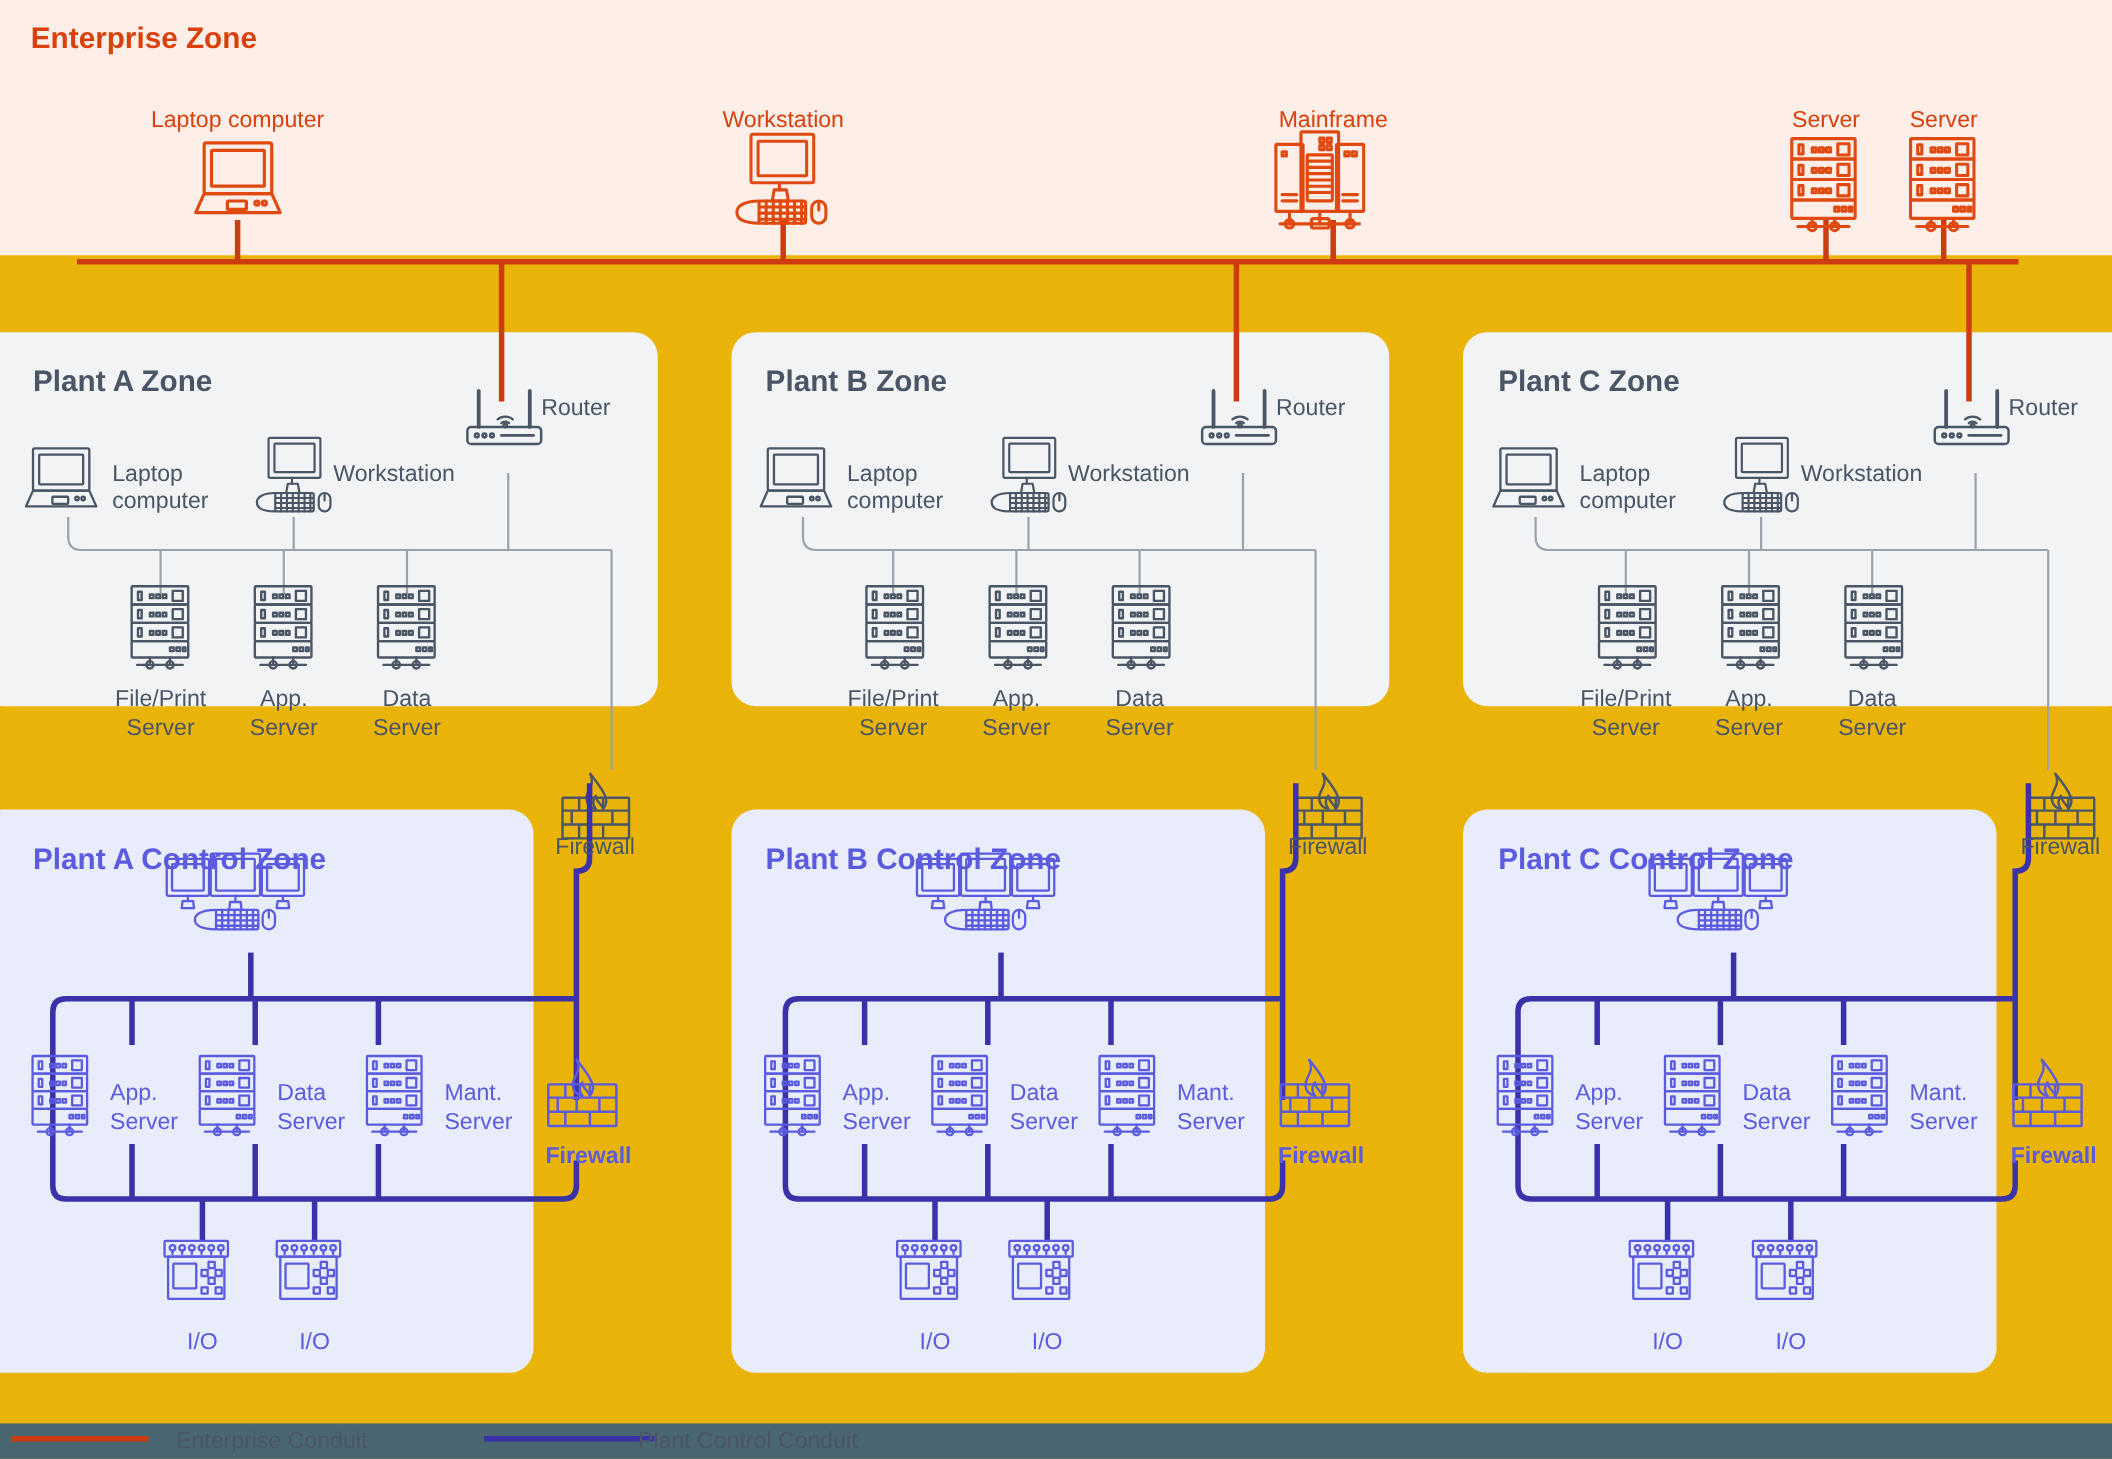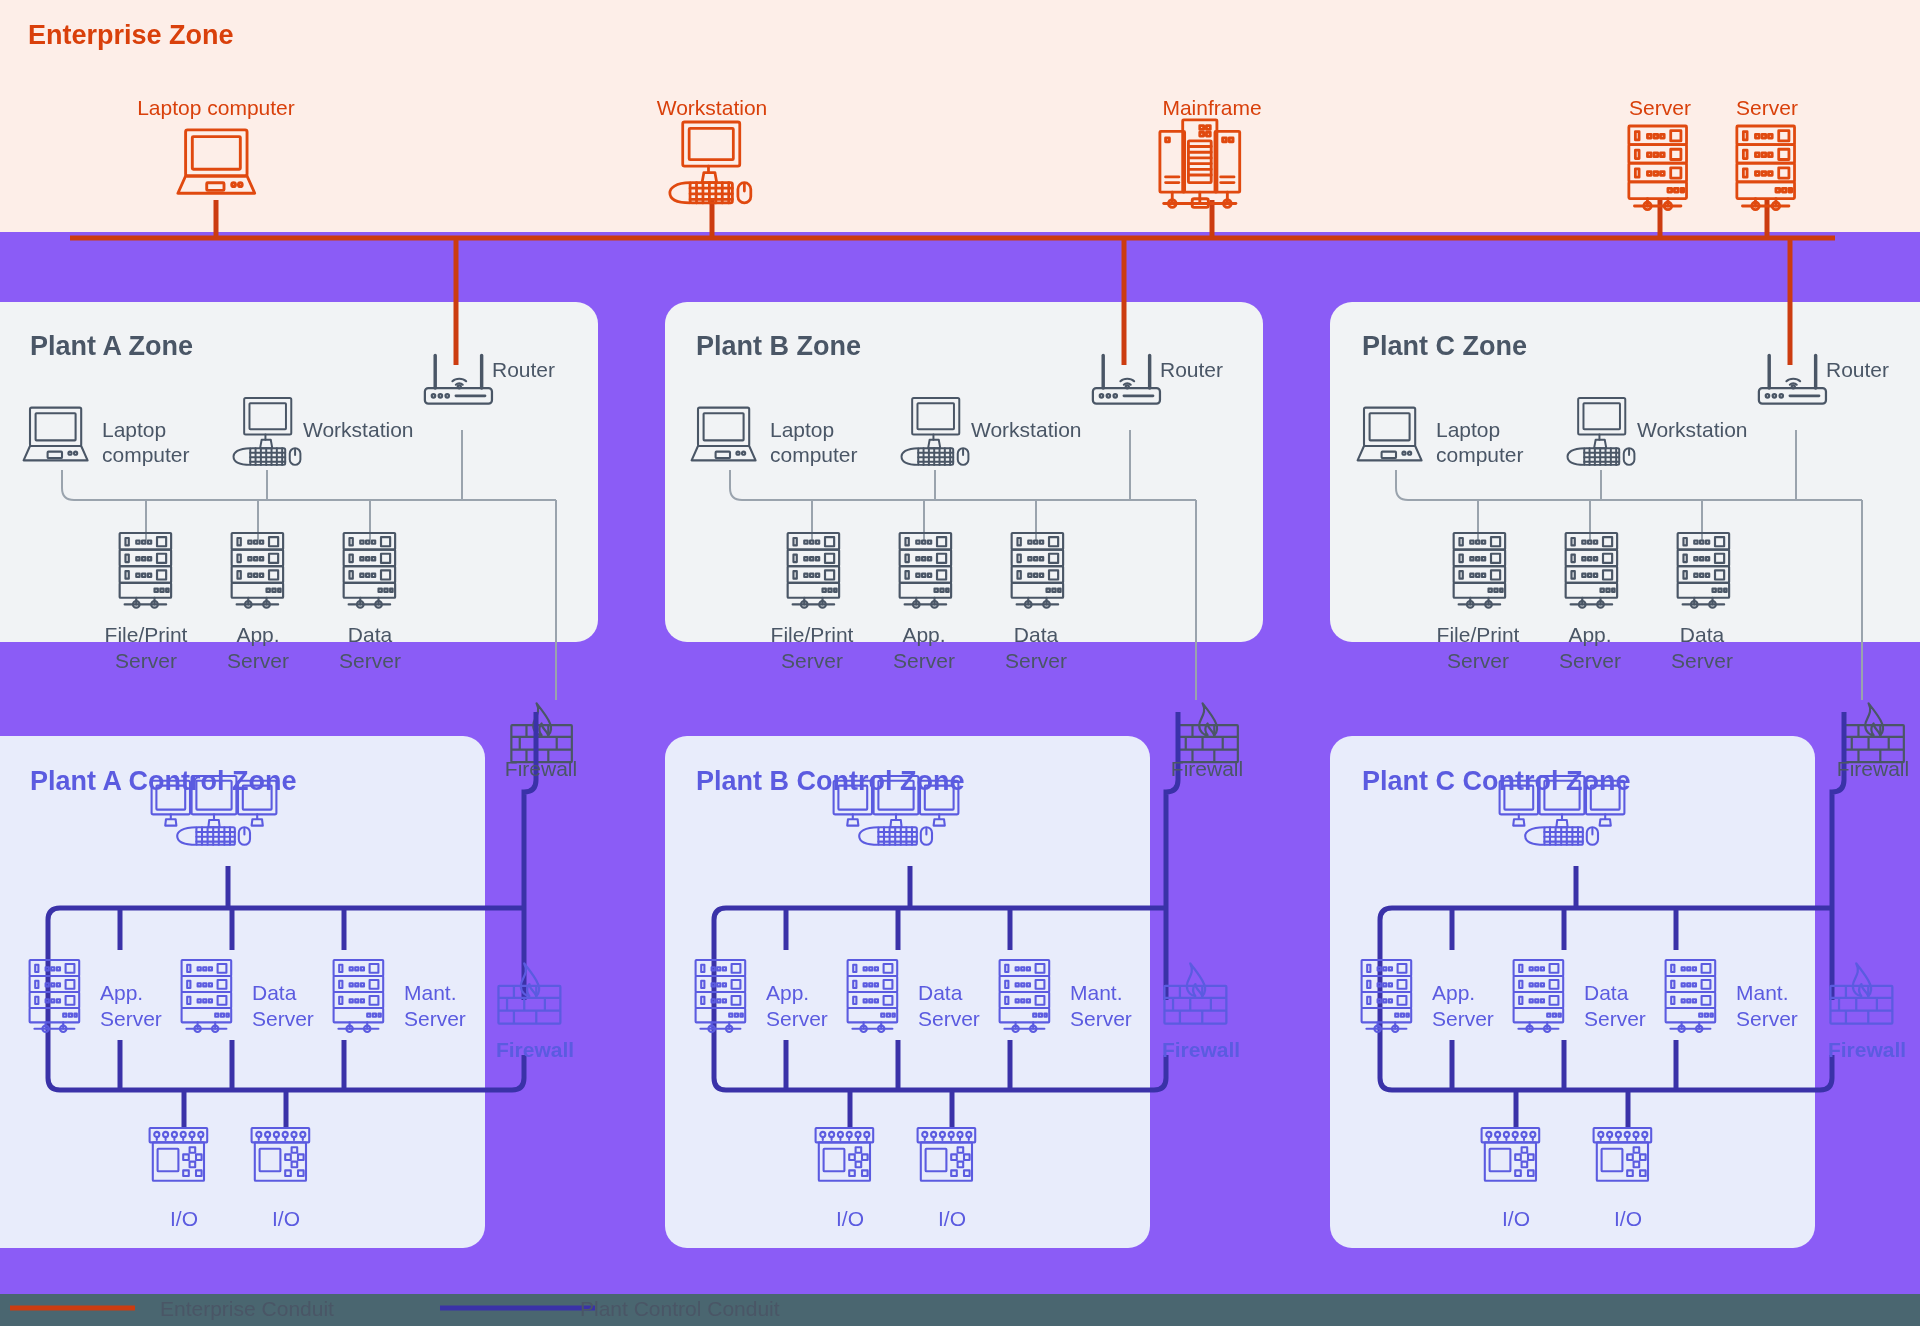--- a/index.html
+++ b/index.html
@@ -1,18 +1,18 @@
 <!DOCTYPE html>
 <html><head>
 <meta charset="utf-8">
 <style>
   html,body{margin:0;padding:0;background:#4a6670;}
   body{width:1920px;height:1326px;overflow:hidden;
        font-family:"Liberation Sans","DejaVu Sans",sans-serif;}
-  #stage{position:relative;width:1920px;height:1294px;background:#8b5cf6;}
+  #stage{position:relative;width:1920px;height:1294px;background:#eab308;}
   svg.layer{position:absolute;top:0;left:0;width:1920px;height:1326px;}
   .ent-zone-bg{fill:#fdeee8;}
   .plant-bg{fill:#f1f3f5;}
   .ctrl-bg{fill:#e8ecfb;}
   .ent-text{fill:#d9400b;}
   .plant-text{fill:#4a5666;}
   .ctrl-text{fill:#5b5be0;}
   .zone-title{font-weight:bold;font-size:27px;}
   .dev-label{font-size:21px;}
   .ent-label{font-size:21px;fill:#d9400b;}

